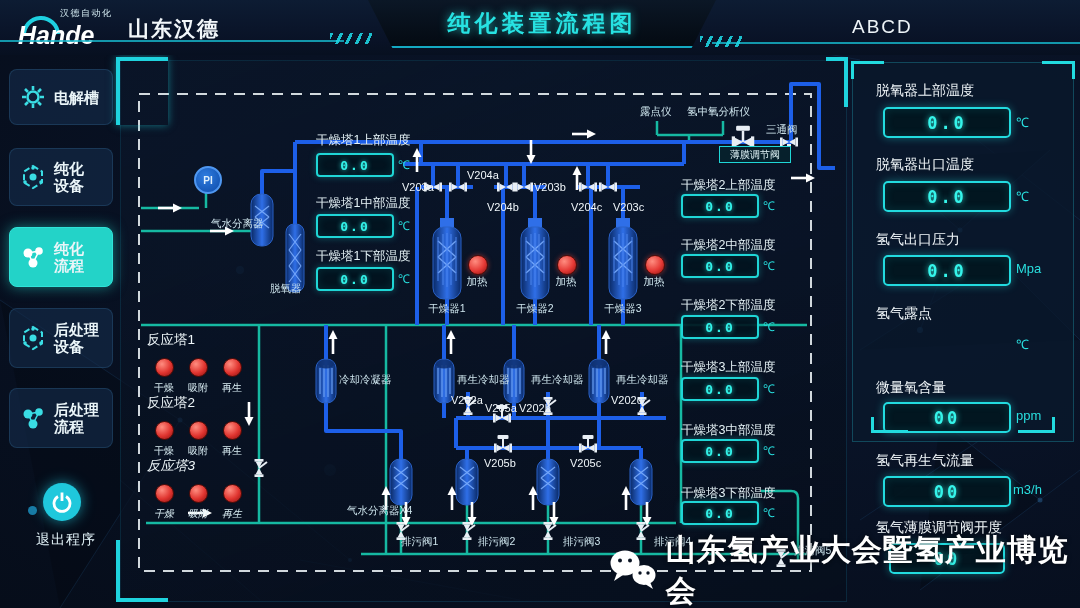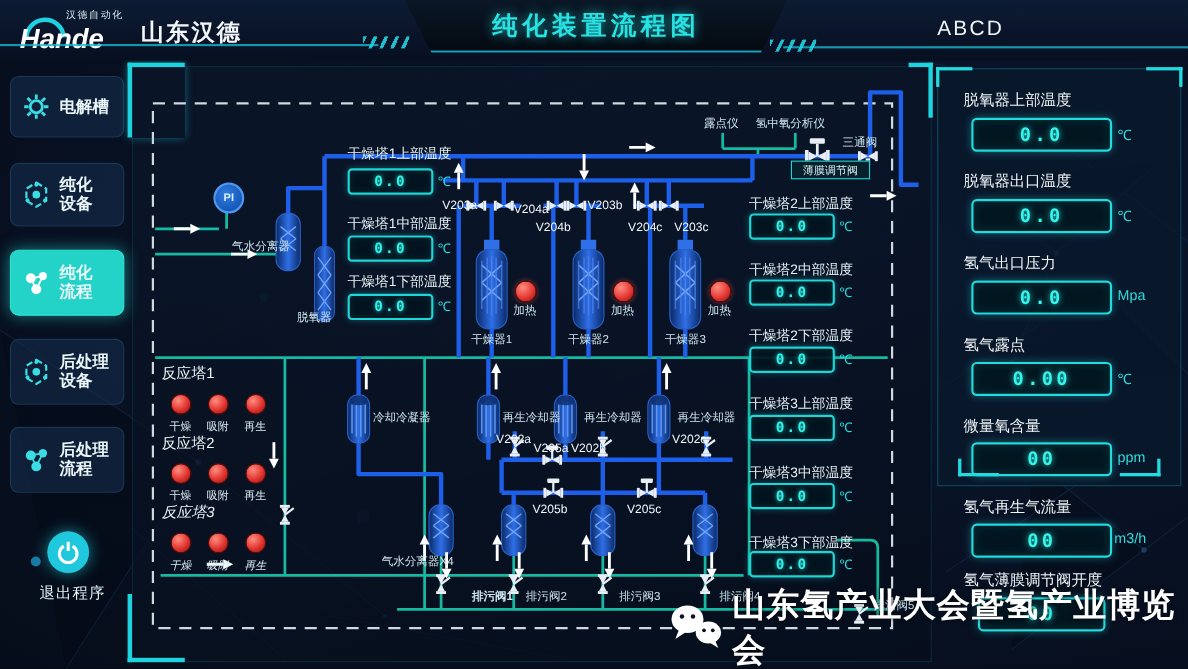--- a/index.html
+++ b/index.html
@@ -349,28 +349,28 @@
     <div class="red" style="left:436px;top:194px;"></div>
     <div class="red" style="left:524px;top:194px;"></div>
     <div class="eqlabel" style="left:338px;top:214px;width:36px;text-align:center;">加热</div>
     <div class="eqlabel" style="left:427px;top:214px;width:36px;text-align:center;">加热</div>
     <div class="eqlabel" style="left:515px;top:214px;width:36px;text-align:center;">加热</div>
     <div class="eqlabel" style="left:218px;top:312px;">冷却冷凝器</div>
     <div class="eqlabel" style="left:336px;top:312px;">再生冷却器</div>
     <div class="eqlabel" style="left:410px;top:312px;">再生冷却器</div>
     <div class="eqlabel" style="left:495px;top:312px;">再生冷却器</div>
     <div class="eqlabel" style="left:226px;top:443px;">气水分离器X4</div>
-    <div class="eqlabel" style="left:308px;top:474px;font-weight:bold;">排污阀1</div>
+    <div class="eqlabel" style="left:280px;top:474px;">排污阀1</div>
     <div class="eqlabel" style="left:357px;top:474px;">排污阀2</div>
     <div class="eqlabel" style="left:442px;top:474px;">排污阀3</div>
     <div class="eqlabel" style="left:533px;top:474px;">排污阀4</div>
     <div class="eqlabel" style="left:673px;top:483px;">排污阀5</div>
 
     <div class="vlabel" style="left:281px;top:120px;">V203a</div>
-    <div class="vlabel" style="left:346px;top:124px;">V204a</div>
+    <div class="vlabel" style="left:346px;top:108px;">V204a</div>
     <div class="vlabel" style="left:366px;top:140px;">V204b</div>
     <div class="vlabel" style="left:413px;top:120px;">V203b</div>
     <div class="vlabel" style="left:450px;top:140px;">V204c</div>
     <div class="vlabel" style="left:492px;top:140px;">V203c</div>
     <div class="vlabel" style="left:330px;top:333px;">V202a</div>
     <div class="vlabel" style="left:364px;top:341px;">V205a</div>
     <div class="vlabel" style="left:398px;top:341px;">V202b</div>
     <div class="vlabel" style="left:363px;top:396px;">V205b</div>
     <div class="vlabel" style="left:449px;top:396px;">V205c</div>
     <div class="vlabel" style="left:490px;top:333px;">V202c</div>
@@ -488,23 +488,20 @@
     <div class="rp-disp" style="top:118px;">
         <span class="rp-val">0.0</span>
       </div>
     <div class="rp-unit" style="top:124px;">℃</div>
     <div class="rp-label" style="top:168px;">氢气出口压力</div>
     <div class="rp-disp" style="top:192px;">
         <span class="rp-val">0.0</span>
       </div>
     <div class="rp-unit" style="top:198px;">Mpa</div>
     <div class="rp-label" style="top:242px;">氢气露点</div>
-    <div class="rp-disp" style="top:266px;">
-        <span class="rp-val">0.00</span>
-      </div>
     <div class="rp-unit" style="top:272px;">℃</div>
     <div class="rp-label" style="top:316px;">微量氧含量</div>
     <div class="rp-disp" style="top:339px;">
         <span class="rp-val">00</span>
       </div>
     <div class="rp-unit" style="top:345px;">ppm</div>
     <div class="rp-label" style="top:389px;">氢气再生气流量</div>
     <div class="rp-disp" style="top:413px;">
         <span class="rp-val">00</span>
       </div>

